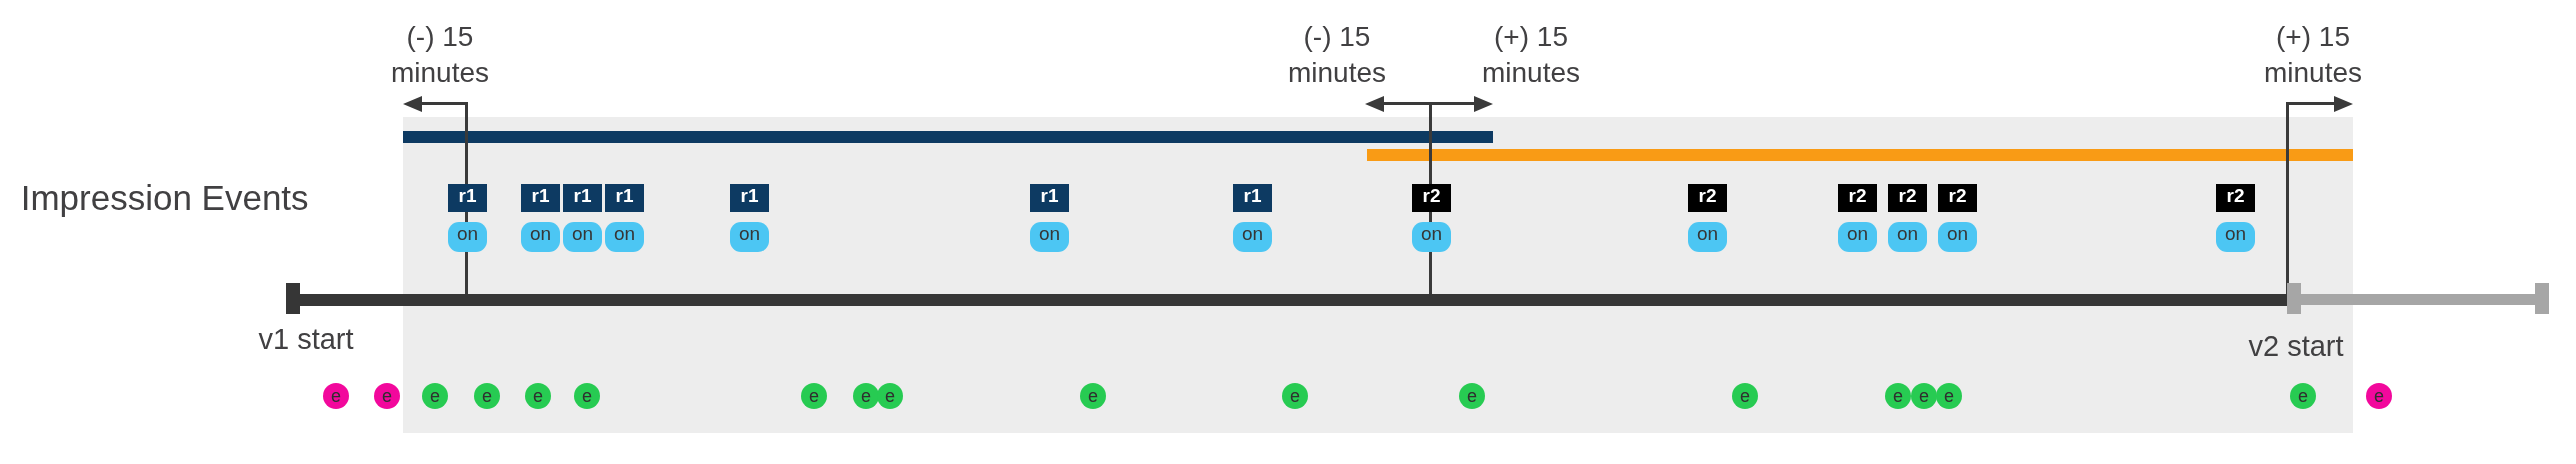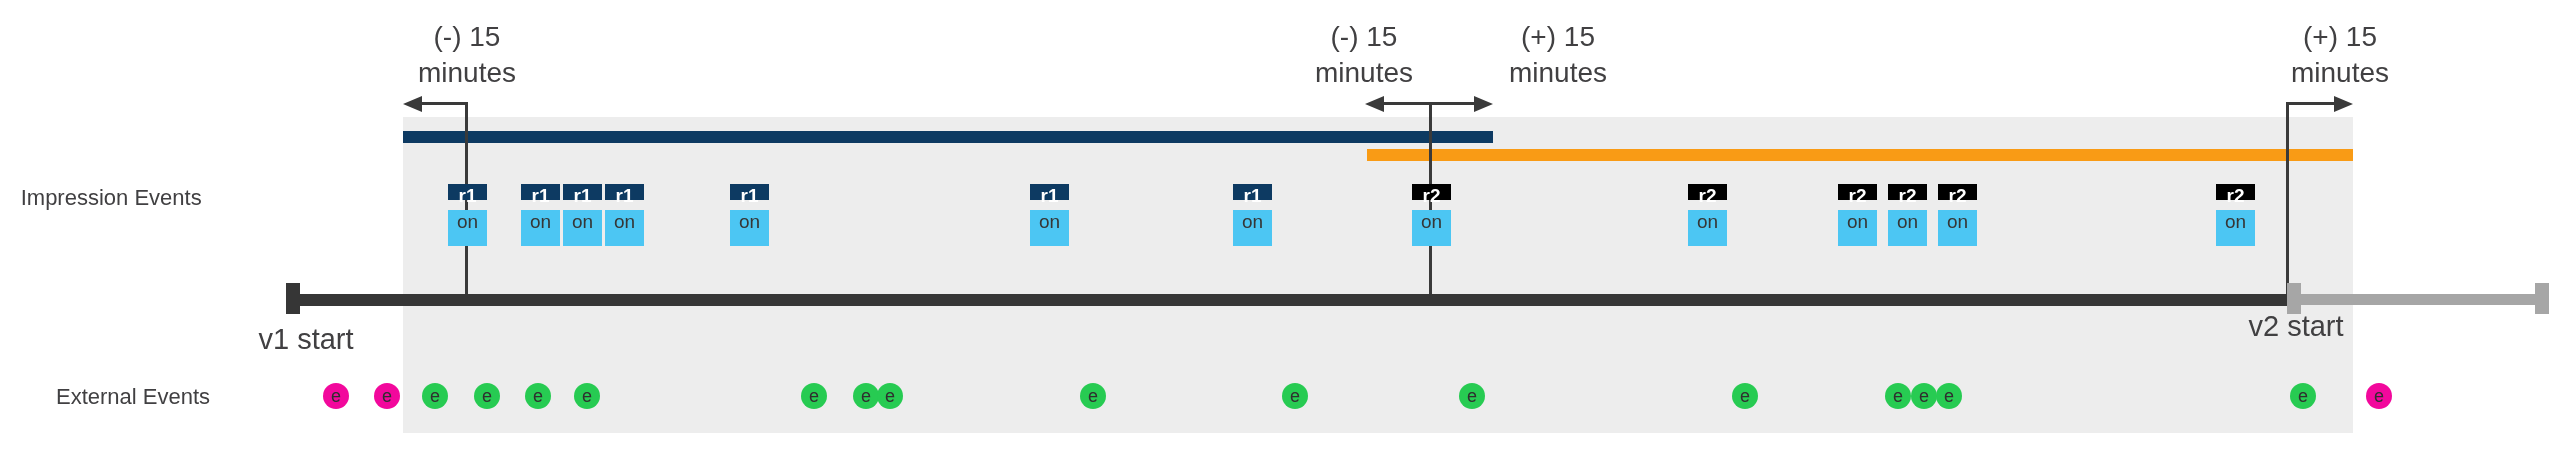--- a/index.html
+++ b/index.html
@@ -13,34 +13,34 @@
   .bar-v1{left:403px;top:131px;width:1090px;background:#0d3a62;}
   .bar-v2{left:1367px;top:149px;width:986px;background:#f99b15;}
   
   .vline{position:absolute;width:2.8px;background:#3a3a3a;z-index:2;}
   .hline{position:absolute;height:2.8px;background:#3a3a3a;z-index:2;}
   .ah{position:absolute;width:0;height:0;border-top:8.5px solid transparent;border-bottom:8.5px solid transparent;z-index:2;}
   .ah-left{border-right:19px solid #3a3a3a;}
   .ah-right{border-left:19px solid #3a3a3a;}
   
   .ann{position:absolute;top:19px;transform:translateX(-50%);text-align:center;
-       font-size:28px;line-height:36px;font-weight:500;color:#414042;white-space:nowrap;z-index:3;margin-left:27px;}
-  .row-label{position:absolute;font-size:22px;line-height:36px;font-weight:500;color:#414042;white-space:nowrap;z-index:3;}
+       font-size:28px;line-height:36px;font-weight:500;color:#414042;white-space:nowrap;z-index:3;}
+  .row-label{position:absolute;font-size:35px;line-height:36px;font-weight:500;color:#414042;white-space:nowrap;z-index:3;}
   .tl-label{position:absolute;transform:translateX(-50%);font-size:29px;line-height:36px;font-weight:500;color:#414042;white-space:nowrap;z-index:3;}
   
   .timeline-dark{position:absolute;left:289px;top:294px;width:2002px;height:12.2px;background:#363636;z-index:4;}
   .timeline-gray{position:absolute;left:2290px;top:294px;width:257px;height:11.3px;background:#a6a6a6;z-index:4;}
   .tick{position:absolute;top:283px;width:14px;height:31px;background:#363636;z-index:5;}
   .tick-gray{background:#a6a6a6;}
   
   .imp-col{position:absolute;top:184px;width:39px;text-align:center;z-index:3;}
-  .imp-tag{height:16px;line-height:24.4px;font-size:19px;font-weight:bold;color:#ffffff;}
+  .imp-tag{height:28px;line-height:24.4px;font-size:19px;font-weight:bold;color:#ffffff;}
   .tag-r1{background:#0d3a62;}
   .tag-r2{background:#000000;}
-  .imp-on{margin-top:10.3px;height:36px;line-height:24.4px;font-size:19px;color:#363636;background:#4cc6f3;}
+  .imp-on{margin-top:10.3px;height:30px;line-height:24.4px;font-size:19px;color:#363636;background:#4cc6f3;border-radius:11px;}
   
   .ext-dot{position:absolute;top:383px;width:26px;height:26px;margin-left:-13px;border-radius:50%;
            text-align:center;line-height:26px;font-size:18px;color:#2f2f2f;z-index:3;}
   .ext-inside{background:#27cb52;}
   .ext-outside{background:#f2089c;}
 </style>
 </head>
 <body>
 
 <div class="stage">
@@ -73,29 +73,28 @@
 
   <div class="ann" style="left:2313px">
     <div>(+) 15</div>
     <div>minutes</div>
   </div>
   <div class="hline" style="left:2288px;top:102px;width:47px"></div>
   <div class="ah ah-right" style="left:2334px;top:96px"></div>
   <div class="vline" style="left:2286px;top:102px;height:194px"></div>
 
   <div class="row-label" style="left:20.7px;top:180px">Impression Events</div>
-  <div class="row-label" style="left:56px;top:379px">External Events</div>
 
   <div class="timeline-dark"></div>
   <div class="tick" style="left:286px"></div>
   <div class="timeline-gray"></div>
   <div class="tick tick-gray" style="left:2287px"></div>
   <div class="tick tick-gray" style="left:2535px"></div>
   <div class="tl-label" style="left:306px;top:321px">v1 start</div>
-  <div class="tl-label" style="left:2296px;top:308px">v2 start</div>
+  <div class="tl-label" style="left:2296px;top:328px">v2 start</div>
 
   <div>
       <div class="imp-col" style="left: 448px;">
     <div class="imp-tag tag-r1">r1</div>
     <div class="imp-on">on</div>
   </div>
       <div class="imp-col" style="left: 521px;">
     <div class="imp-tag tag-r1">r1</div>
     <div class="imp-on">on</div>
   </div>

